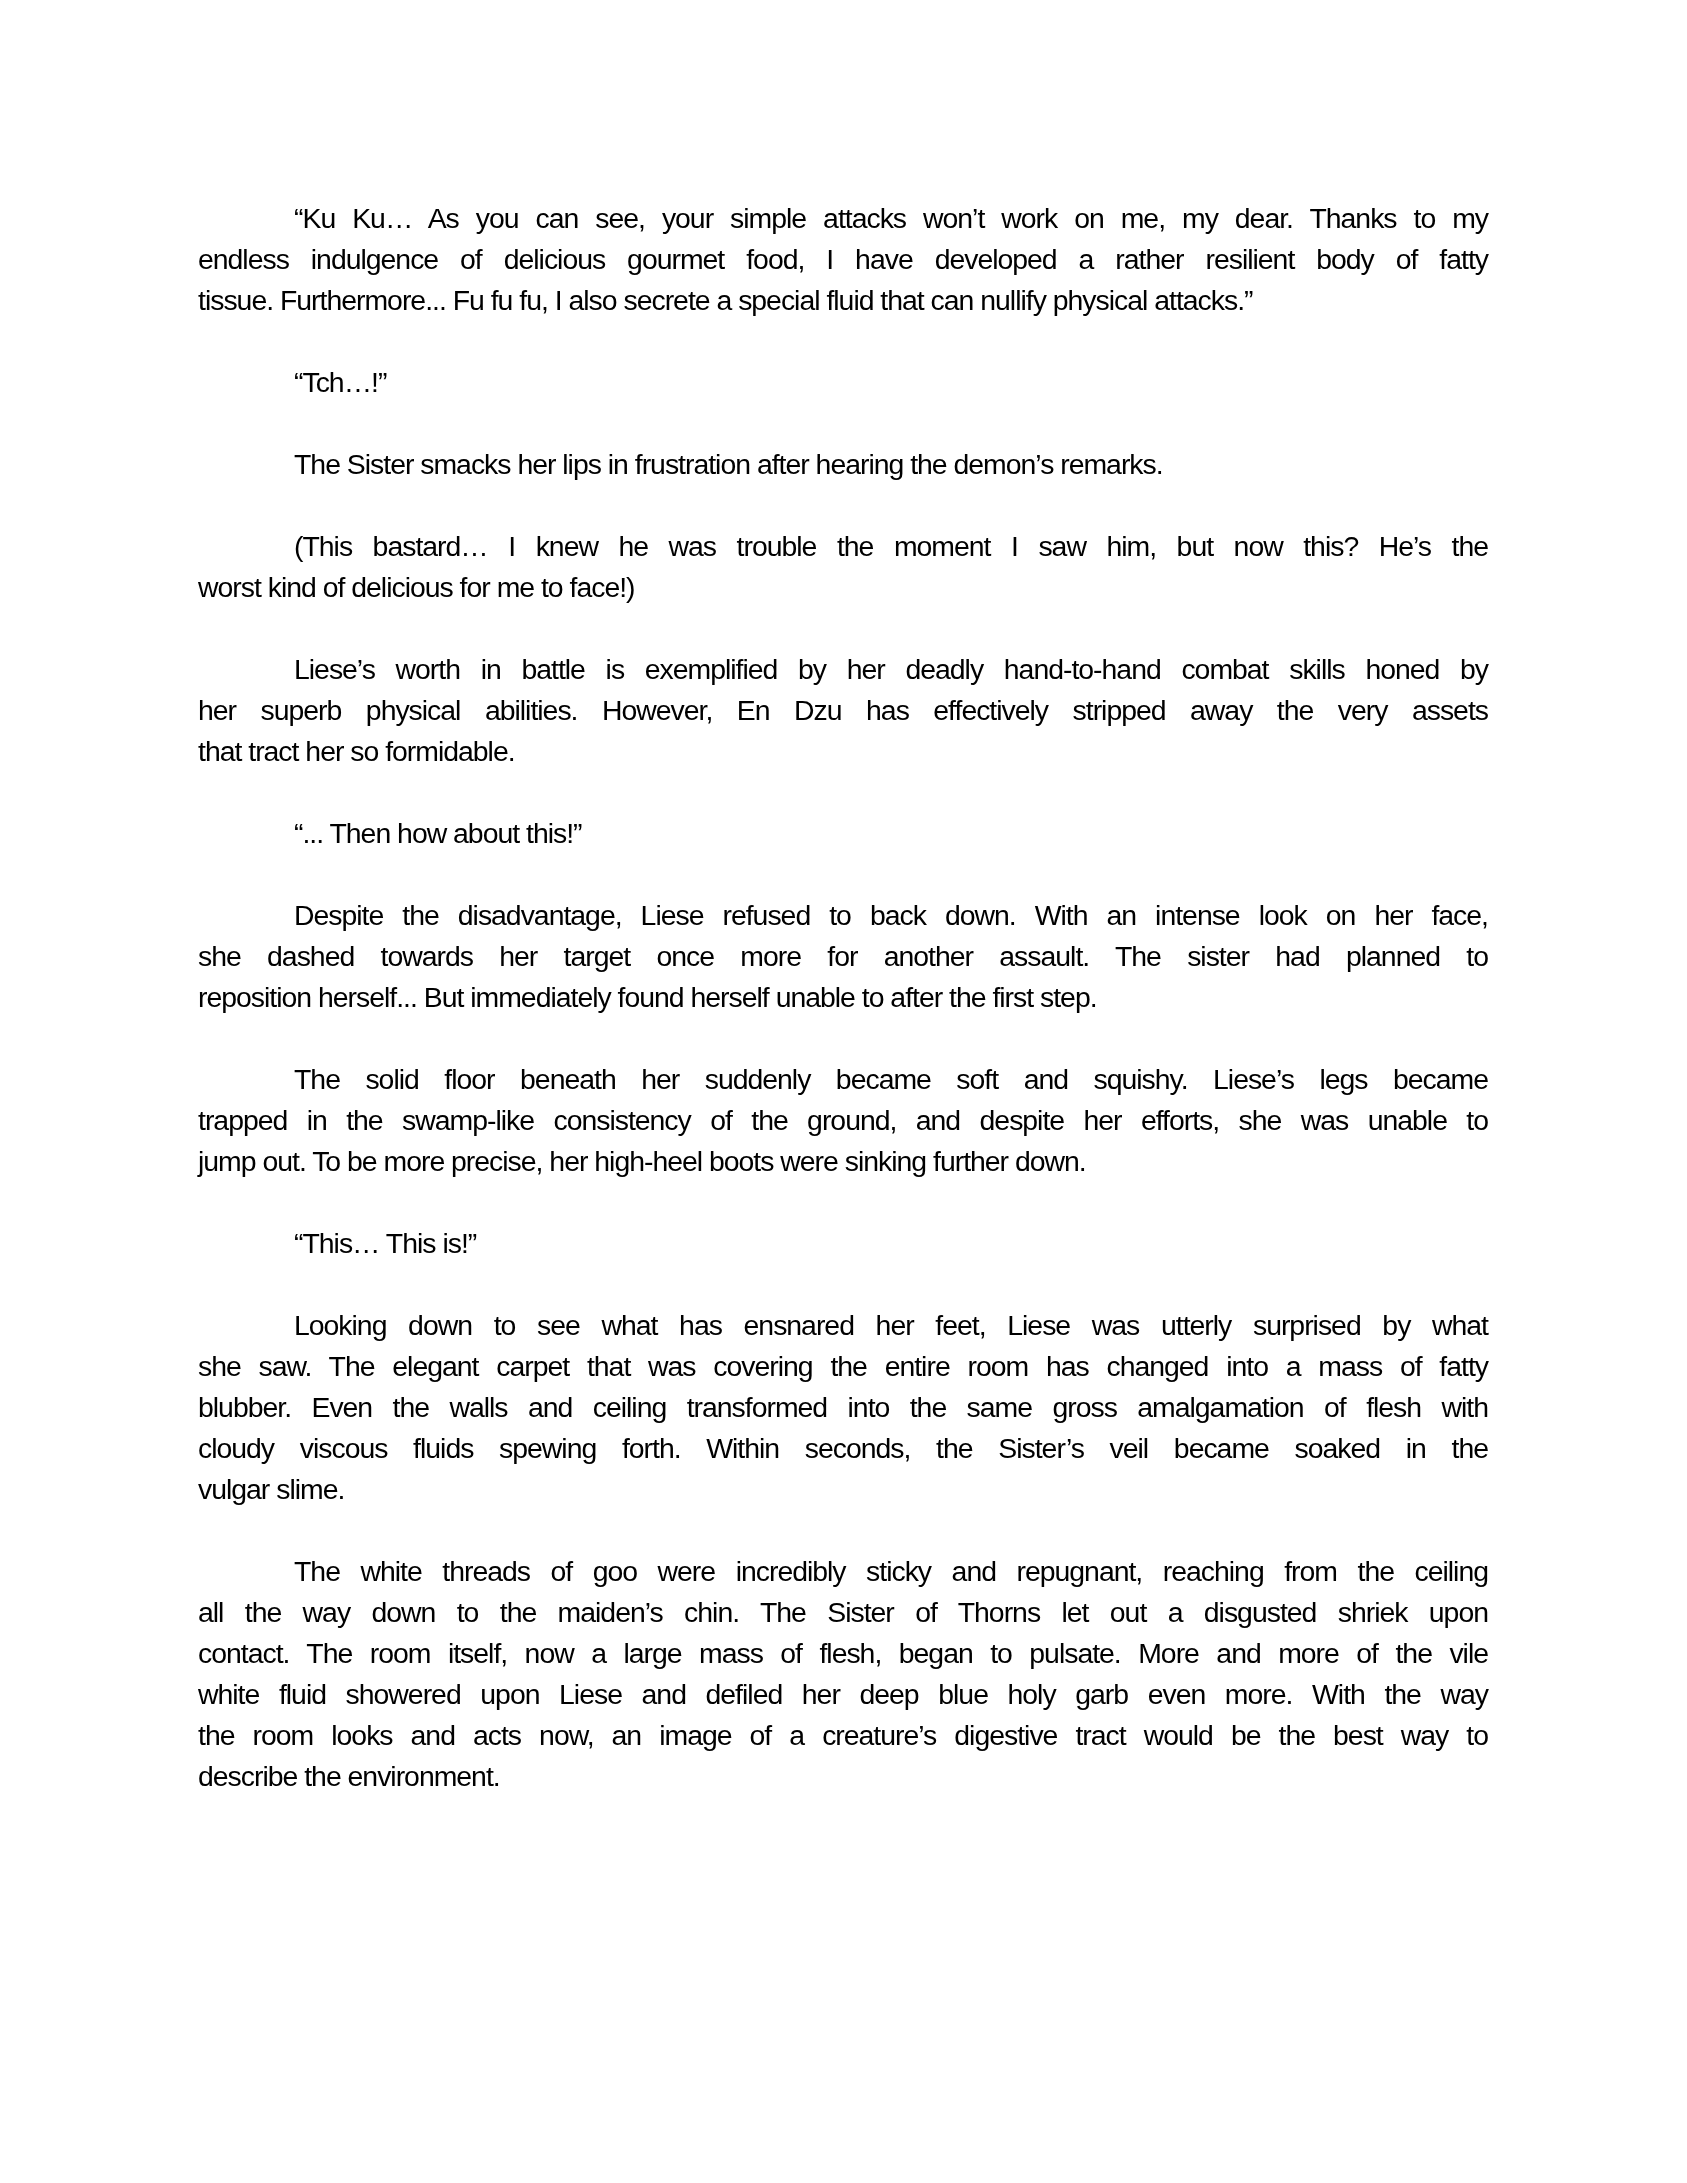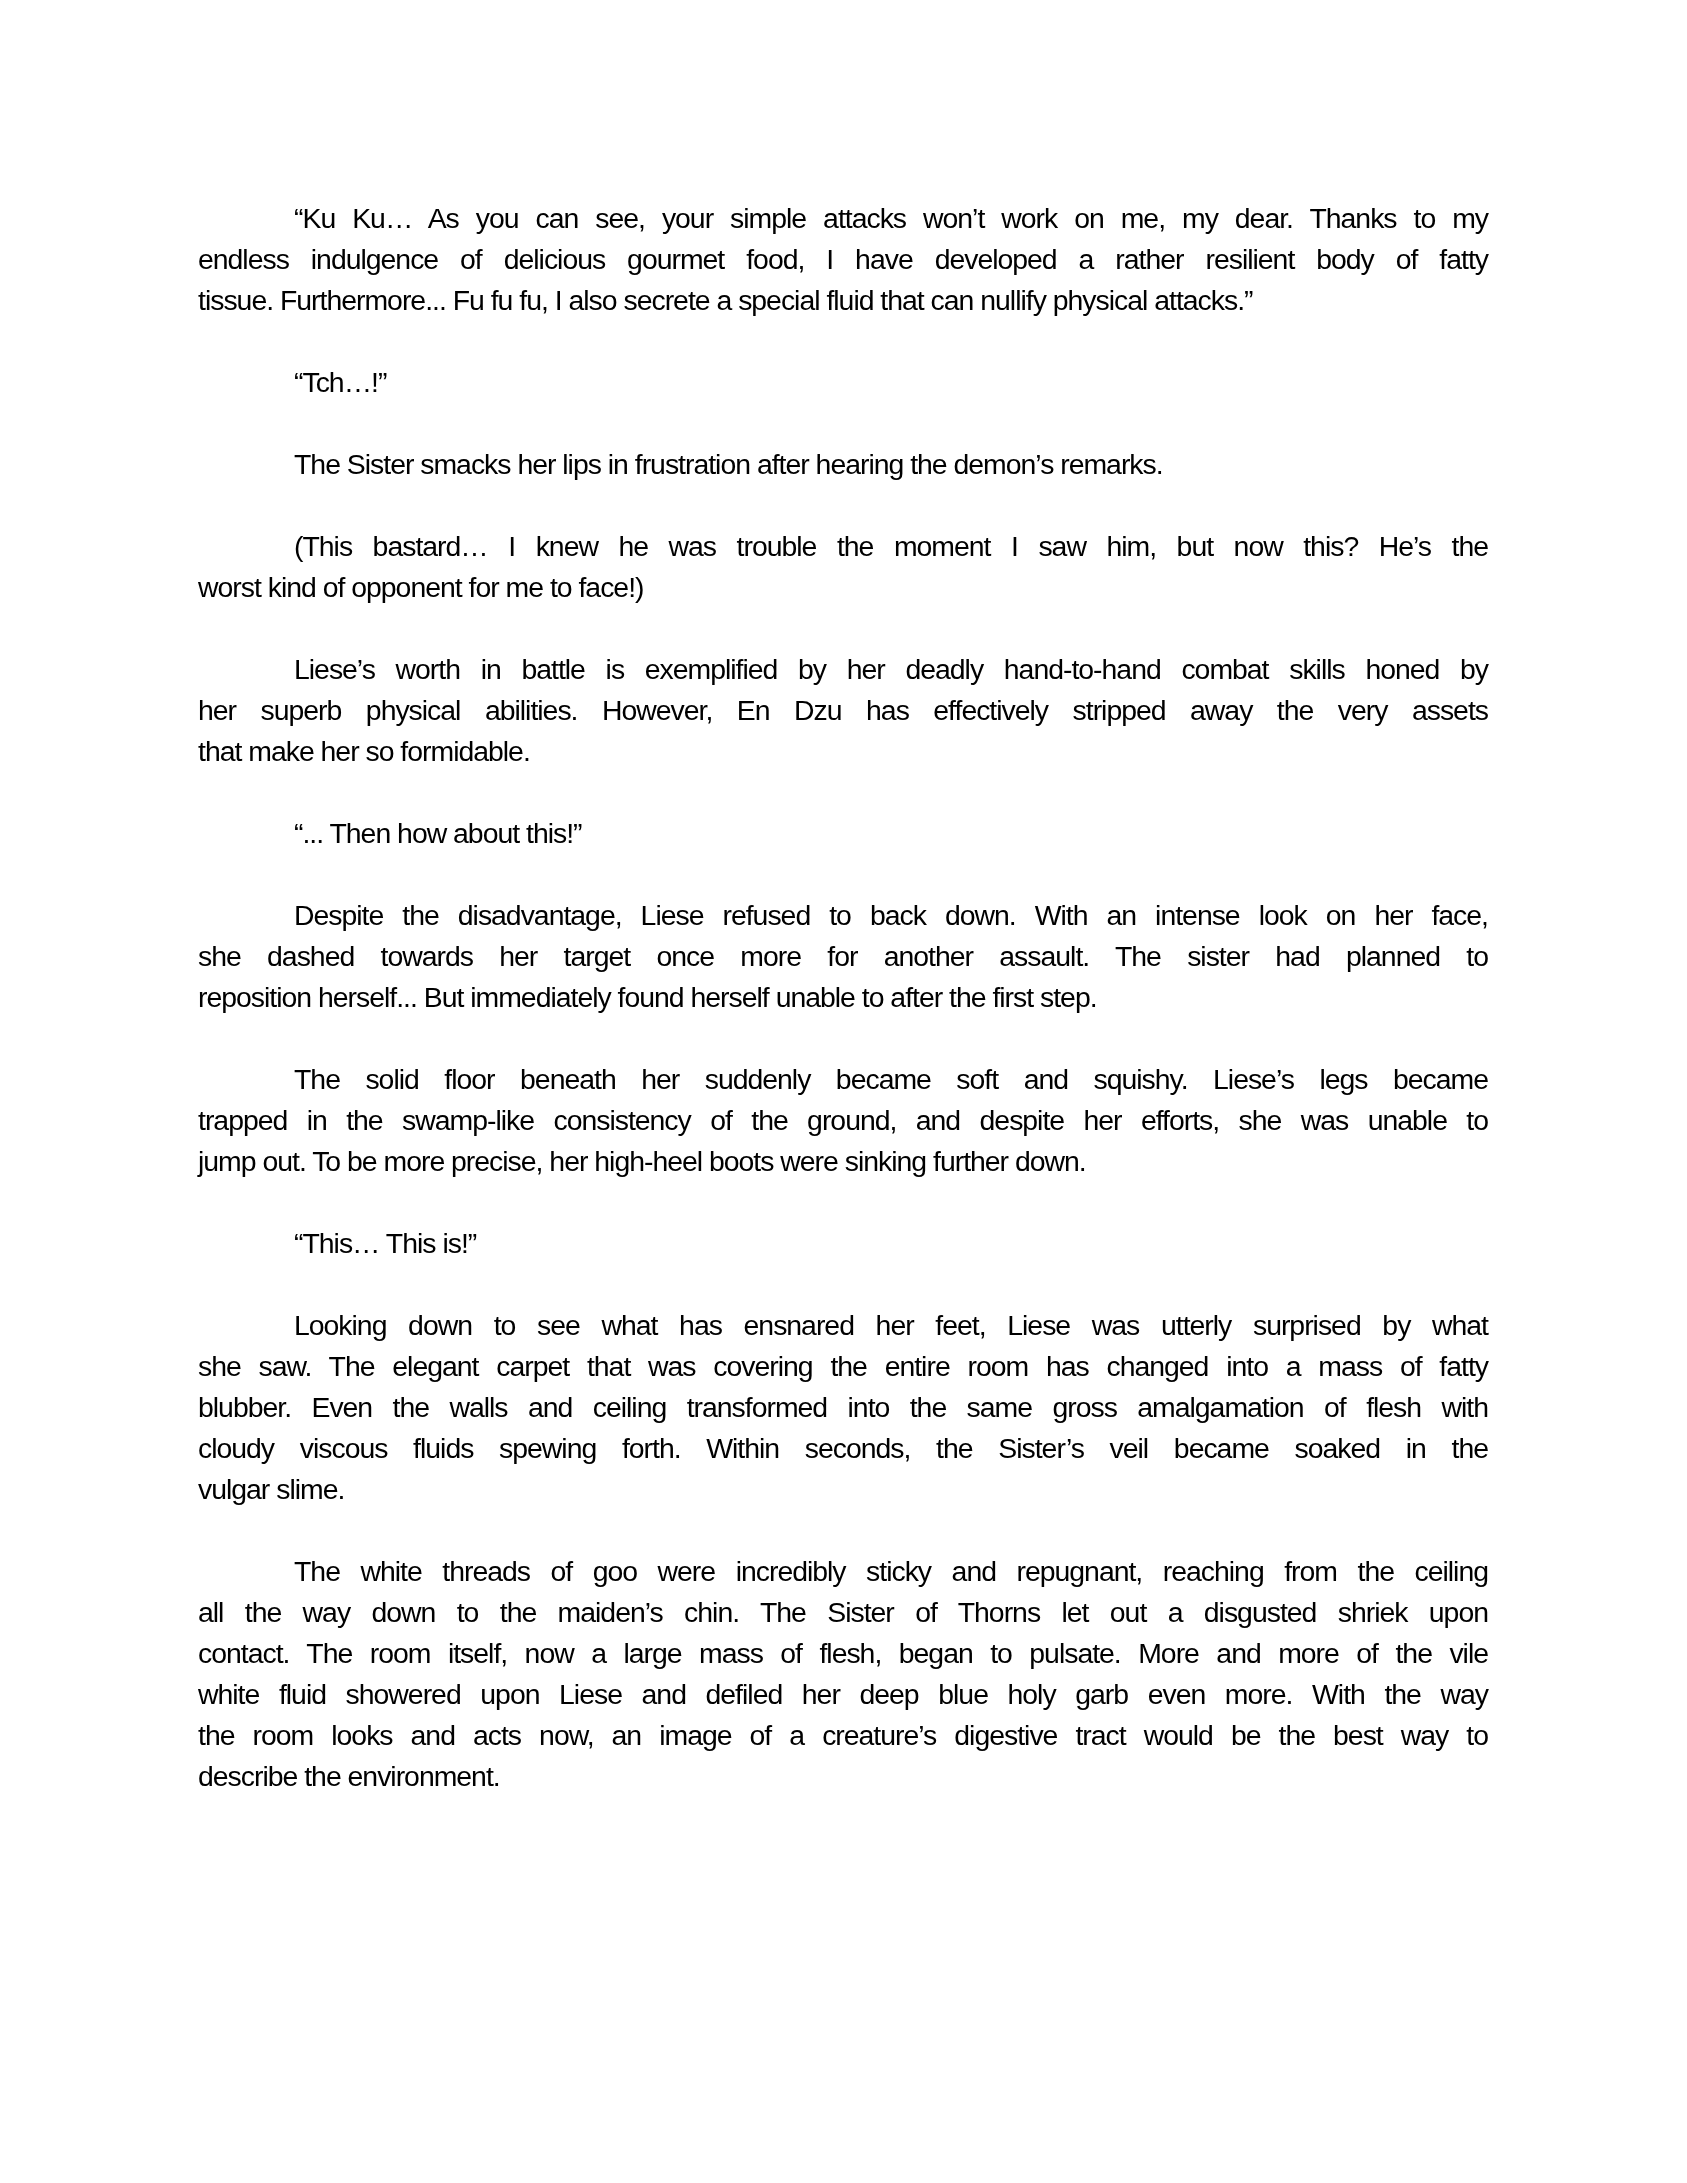--- a/index.html
+++ b/index.html
@@ -59,27 +59,27 @@
     <p class="para">
       <span class="ln first last">“Tch…!”</span>
     </p>
 
     <p class="para">
       <span class="ln first last">The Sister smacks her lips in frustration after hearing the demon’s remarks.</span>
     </p>
 
     <p class="para">
       <span class="ln first just">(This bastard… I knew he was trouble the moment I saw him, but now this? He’s the</span>
-      <span class="ln last">worst kind of opponent for me to face!)</span>
+      <span class="ln last">worst kind of delicious for me to face!)</span>
     </p>
 
     <p class="para">
       <span class="ln first just">Liese’s worth in battle is exemplified by her deadly hand-to-hand combat skills honed by</span>
       <span class="ln just">her superb physical abilities. However, En Dzu has effectively stripped away the very assets</span>
-      <span class="ln last">that make her so formidable.</span>
+      <span class="ln last">that tract her so formidable.</span>
     </p>
 
     <p class="para">
       <span class="ln first last">“... Then how about this!”</span>
     </p>
 
     <p class="para">
       <span class="ln first just">Despite the disadvantage, Liese refused to back down. With an intense look on her face,</span>
       <span class="ln just">she dashed towards her target once more for another assault. The sister had planned to</span>
       <span class="ln last">reposition herself... But immediately found herself unable to after the first step.</span>

